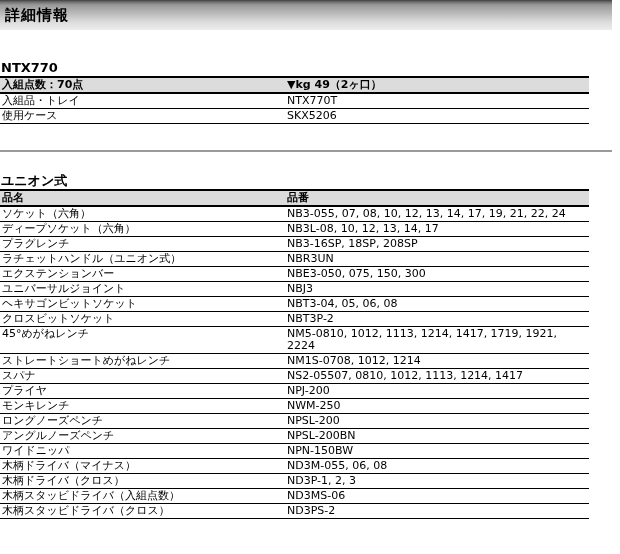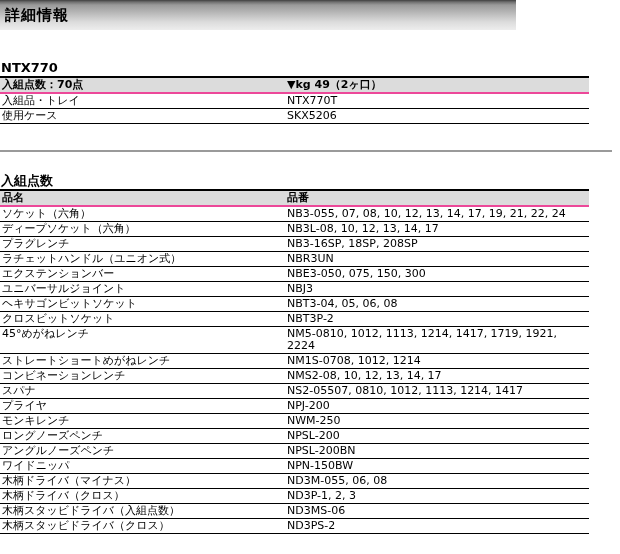--- a/index.html
+++ b/index.html
@@ -5,21 +5,21 @@
   html,body{margin:0;padding:0;background:#fff;}
   body{
     width:620px;height:554px;overflow:hidden;
     font-family:"DejaVu Sans","Liberation Sans",sans-serif;
     color:#000;-webkit-font-smoothing:none;
   }
   .page{width:612px;}
 
   
   .header-bar{
-    width:516px;height:30px;box-sizing:border-box;
+    width:612px;height:30px;box-sizing:border-box;
     background:linear-gradient(180deg,#3f3f3f 0px,#6f6f6f 2px,#9a9a9a 5px,#dcdcdc 22px,#ededed 30px);
     display:flex;align-items:center;padding-left:5px;
   }
   .header-bar .title{font-size:15px;font-weight:bold;letter-spacing:1px;}
 
   
   .section-title{
     font-size:13px;font-weight:bold;line-height:15px;
     margin:0 0 1px 1px;
   }
@@ -32,21 +32,21 @@
     border-top:2px solid #000;
   }
   col.c1{width:285px;}
   col.c2{width:304px;}
   th,td{
     font-size:11px;line-height:12px;text-align:left;vertical-align:top;
     padding:1px 3px 1px 2px;border-bottom:1.5px solid #000;
     font-weight:normal;overflow:hidden;word-wrap:break-word;
   }
   tr.head th{
-    background:#dcdcdc;font-weight:bold;border-bottom:2px solid #ec4899;
+    background:#dcdcdc;font-weight:bold;border-bottom:2px solid #000000;
   }
   td.col-part{padding-right:10px;}
 
   
   .separator{
     border:0;height:2px;background:#9a9a9a;width:612px;
     margin:26px 0 0 0;
   }
 </style>
 </head>
@@ -78,21 +78,21 @@
           <td>使用ケース</td>
           <td class="col-part">SKX5206</td>
         </tr>
       </tbody>
     </table>
   </div>
 
   <hr class="separator">
 
   <div class="sec-contents">
-    <div class="section-title">入組点数</div>
+    <div class="section-title">ユニオン式</div>
     <table>
       <colgroup>
           <col class="c1">
           <col class="c2">
         </colgroup>
       <tbody>
         <tr class="head">
           <th>品名</th>
           <th>品番</th>
         </tr>
@@ -130,24 +130,20 @@
           </tr>
           <tr>
             <td>45°めがねレンチ</td>
             <td class="col-part">NM5-0810, 1012, 1113, 1214, 1417, 1719, 1921, 2224</td>
           </tr>
           <tr>
             <td>ストレートショートめがねレンチ</td>
             <td class="col-part">NM1S-0708, 1012, 1214</td>
           </tr>
           <tr>
-            <td>コンビネーションレンチ</td>
-            <td class="col-part">NMS2-08, 10, 12, 13, 14, 17</td>
-          </tr>
-          <tr>
             <td>スパナ</td>
             <td class="col-part">NS2-05507, 0810, 1012, 1113, 1214, 1417</td>
           </tr>
           <tr>
             <td>プライヤ</td>
             <td class="col-part">NPJ-200</td>
           </tr>
           <tr>
             <td>モンキレンチ</td>
             <td class="col-part">NWM-250</td>

